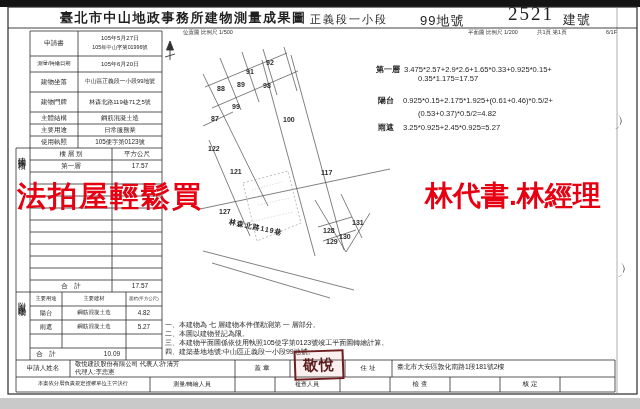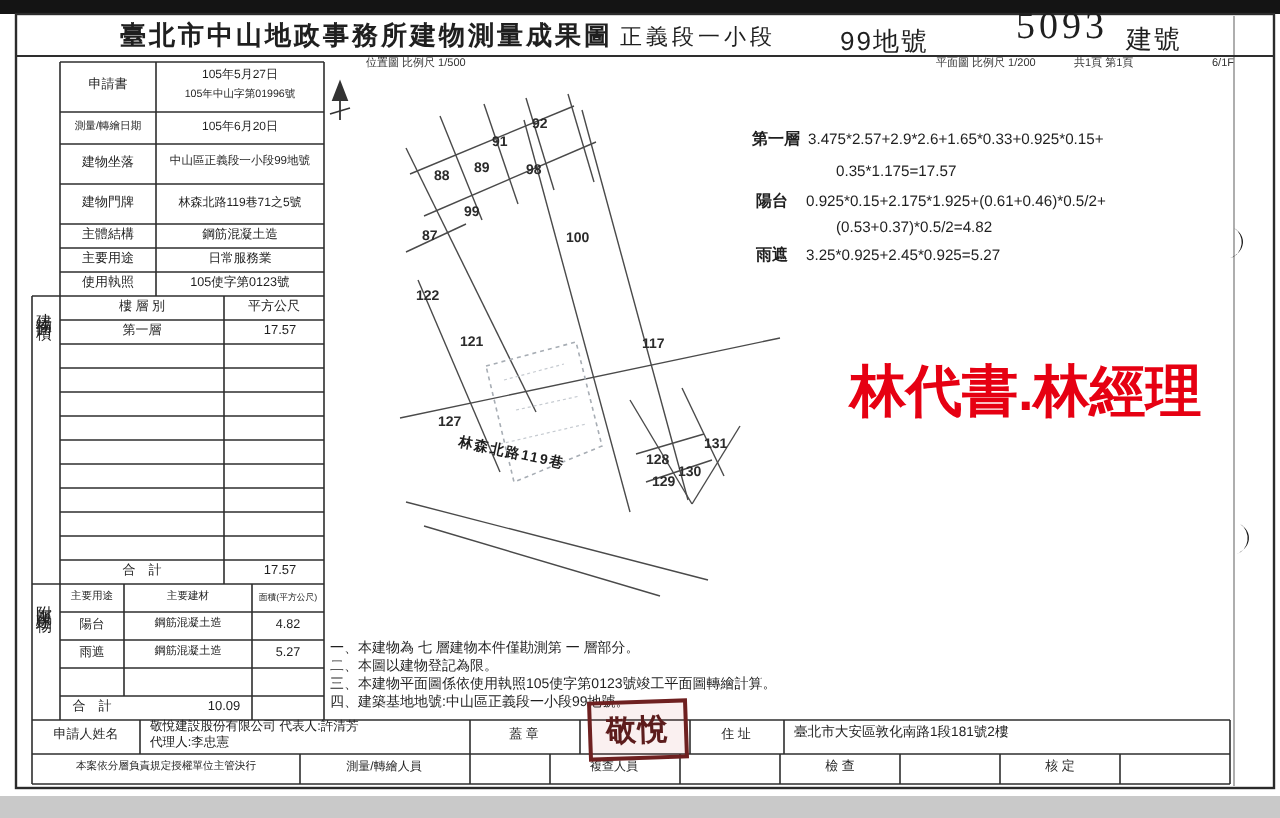--- a/index.html
+++ b/index.html
@@ -125,21 +125,21 @@
     <g stroke="#333" stroke-width="0.9" fill="#333">
       <line x1="170" y1="60" x2="170" y2="45"></line>
       <path d="M170,41 L166.5,50 L173.5,50 Z"></path>
       <line x1="165" y1="57" x2="175" y2="54"></line>
     </g>
   </svg>
 
   <span class="t" style="left:60px;top:11px;font-size:13px;font-weight:bold;letter-spacing:1.5px">臺北市中山地政事務所建物測量成果圖</span>
   <span class="t" style="left:310px;top:14px;font-size:11px;letter-spacing:2px">正義段一小段</span>
   <span class="t" style="left:420px;top:14px;font-size:13px;letter-spacing:1px">99地號</span>
-  <span class="t" style="left:508px;top:4px;font-size:19px;letter-spacing:2px;font-family:'Liberation Serif',serif">5093</span>
+  <span class="t" style="left:508px;top:4px;font-size:19px;letter-spacing:2px;font-family:'Liberation Serif',serif">2521</span>
   <span class="t" style="left:563px;top:13px;font-size:13px;letter-spacing:1px">建號</span>
   <span class="t" style="left:183px;top:30px;font-size:5.5px;color:#333">位置圖 比例尺 1/500</span>
   <span class="t" style="left:468px;top:30px;font-size:5.5px;color:#333">平面圖 比例尺 1/200</span>
   <span class="t" style="left:537px;top:30px;font-size:5.5px;color:#333">共1頁 第1頁</span>
   <span class="t" style="left:606px;top:30px;font-size:5.5px;color:#333">6/1F</span>
 
   <span class="t c" style="left:54px;top:43px;font-size:6.5px">申請書</span>
   <span class="t c" style="left:120px;top:38px;font-size:6px">105年5月27日</span>
   <span class="t c" style="left:120px;top:48px;font-size:5.3px">105年中山字第01996號</span>
 
@@ -198,21 +198,21 @@
   <span class="t c" style="left:420px;top:384px;font-size:6.5px">檢 查</span>
   <span class="t c" style="left:530px;top:384px;font-size:6.5px">核 定</span>
 
   <span class="t" style="left:165px;top:321px;font-size:7px">一、本建物為 七 層建物本件僅勘測第 一 層部分。</span>
   <span class="t" style="left:165px;top:330px;font-size:7px">二、本圖以建物登記為限。</span>
   <span class="t" style="left:165px;top:339px;font-size:7px">三、本建物平面圖係依使用執照105使字第0123號竣工平面圖轉繪計算。</span>
   <span class="t" style="left:165px;top:348px;font-size:7px">四、建築基地地號:中山區正義段一小段99地號。</span>
 
   <span class="t" style="left:376px;top:66px;font-size:8px;font-weight:bold">第一層</span>
   <span class="t" style="left:404px;top:66px;font-size:7.6px">3.475*2.57+2.9*2.6+1.65*0.33+0.925*0.15+</span>
-  <span class="t" style="left:418px;top:82px;font-size:7.6px">0.35*1.175=17.57</span>
+  <span class="t" style="left:418px;top:75px;font-size:7.6px">0.35*1.175=17.57</span>
   <span class="t" style="left:378px;top:97px;font-size:8px;font-weight:bold">陽台</span>
   <span class="t" style="left:403px;top:97px;font-size:7.6px">0.925*0.15+2.175*1.925+(0.61+0.46)*0.5/2+</span>
   <span class="t" style="left:418px;top:110px;font-size:7.6px">(0.53+0.37)*0.5/2=4.82</span>
   <span class="t" style="left:378px;top:124px;font-size:8px;font-weight:bold">雨遮</span>
   <span class="t" style="left:403px;top:124px;font-size:7.6px">3.25*0.925+2.45*0.925=5.27</span>
 
   <span class="t lot" style="left:266px;top:59px">92</span>
   <span class="t lot" style="left:246px;top:68px">91</span>
   <span class="t lot" style="left:237px;top:81px">89</span>
   <span class="t lot" style="left:217px;top:85px">88</span>
@@ -223,15 +223,16 @@
   <span class="t lot" style="left:208px;top:145px">122</span>
   <span class="t lot" style="left:230px;top:168px">121</span>
   <span class="t lot" style="left:219px;top:208px">127</span>
   <span class="t lot" style="left:321px;top:169px">117</span>
   <span class="t lot" style="left:352px;top:219px">131</span>
   <span class="t lot" style="left:323px;top:227px">128</span>
   <span class="t lot" style="left:339px;top:233px">130</span>
   <span class="t lot" style="left:326px;top:238px">129</span>
   <span class="t" style="left:230px;top:218px;font-size:7px;font-weight:bold;transform:rotate(12deg);transform-origin:left top;letter-spacing:1px">林森北路119巷</span>
 
+  <span class="wm" style="left:17px;top:182px;font-size:29px;letter-spacing:2px">法拍屋輕鬆買</span>
   <span class="wm" style="left:425px;top:182px;font-size:28px">林代書.林經理</span>
 
 </div>
 
 </body></html>

